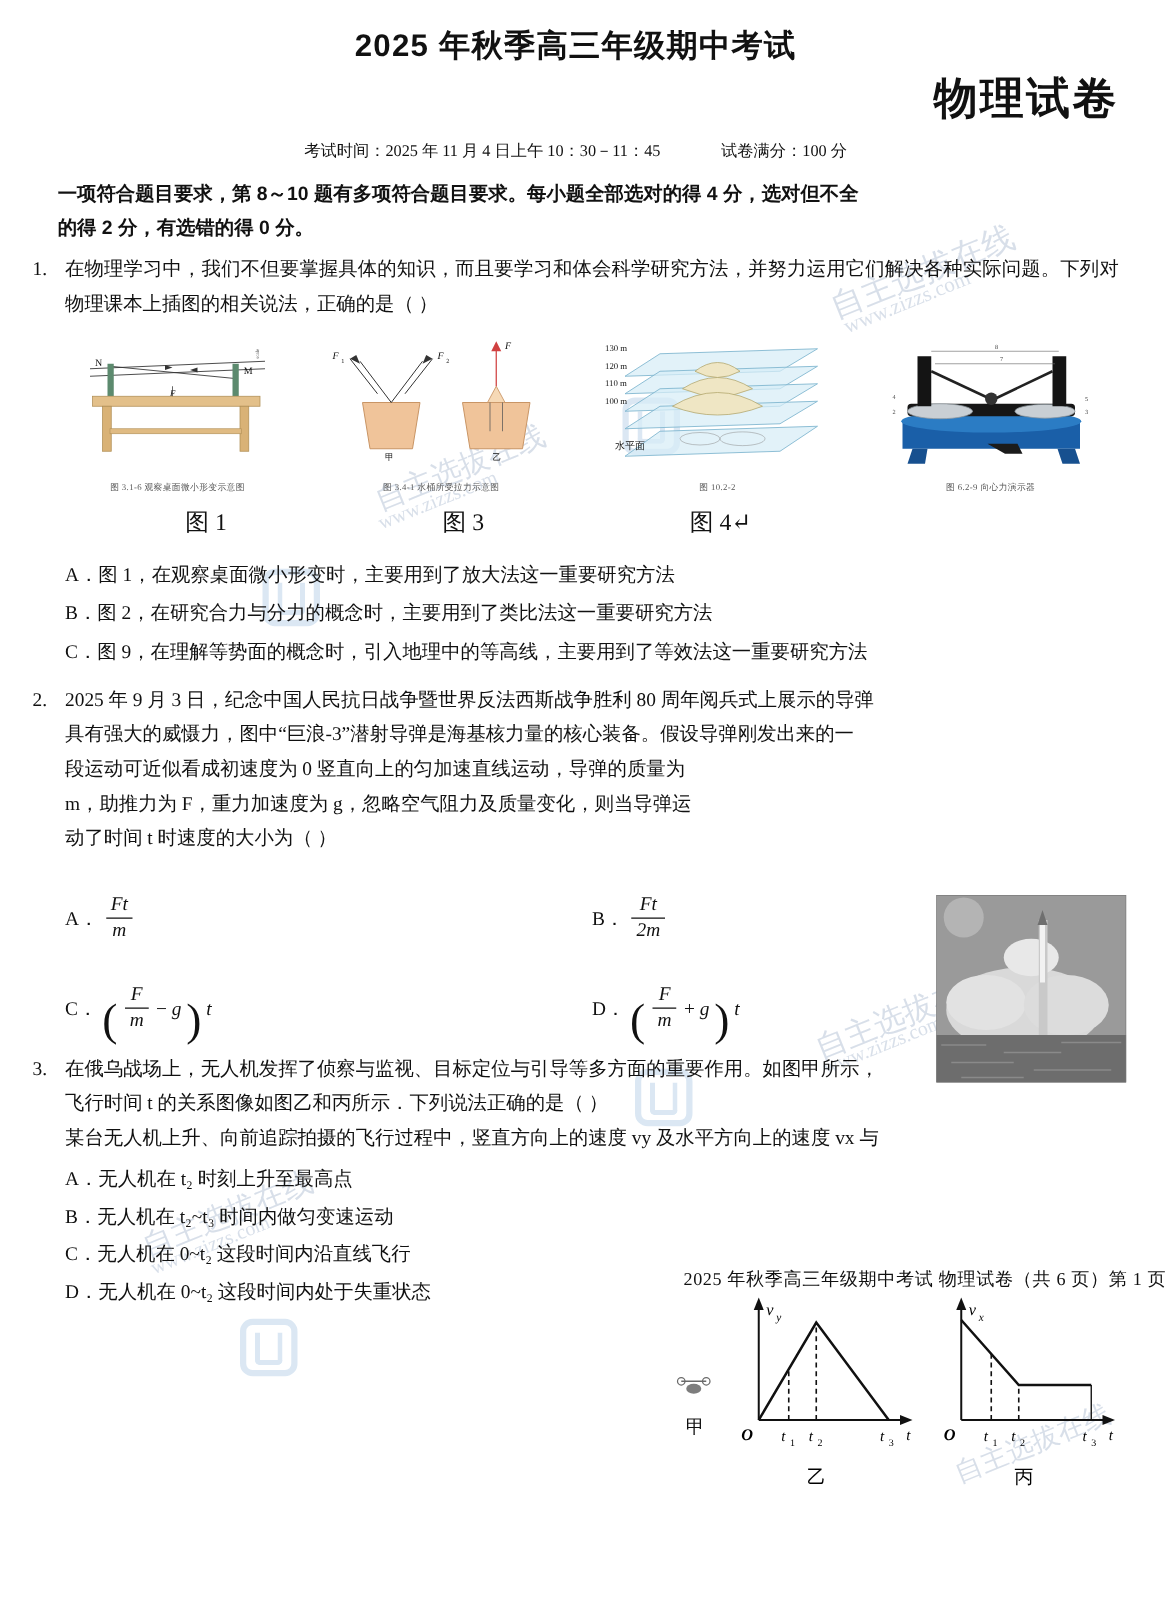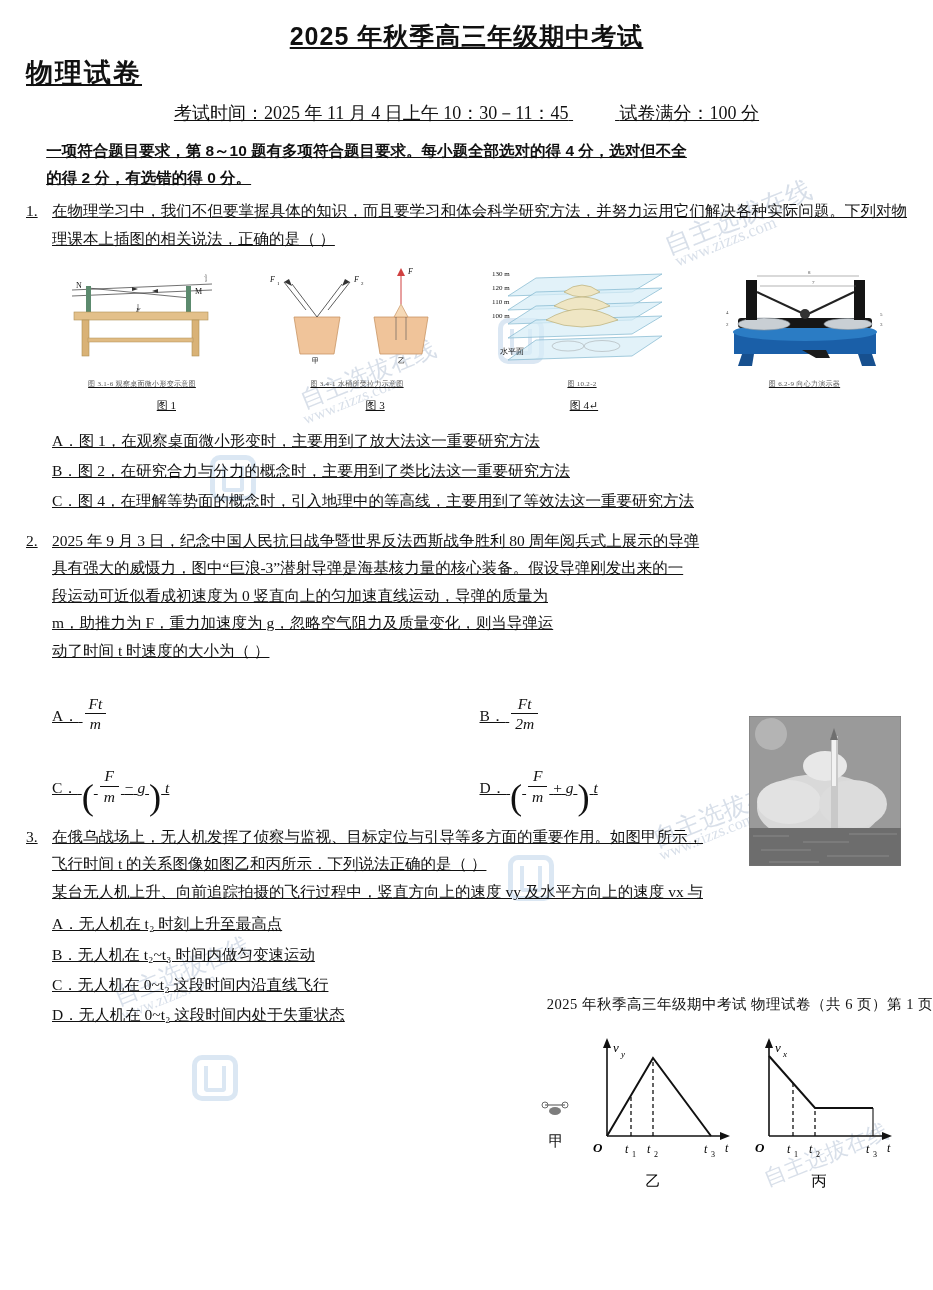--- a/index.html
+++ b/index.html
@@ -18,34 +18,34 @@
   .wm-text { color:#b9c6d8; opacity:.55; font-family:"Liberation Serif",serif; white-space:nowrap; }
   .wm-logo {
     width:46px;height:46px;border:5px solid #cfe0f0;border-radius:10px;opacity:.75;
   }
   .wm-logo:after{
     content:"";display:block;width:14px;height:22px;margin:6px auto 0;
     border:4px solid #cfe0f0;border-top:none;border-radius:0 0 4px 4px;
   }
 
   
-  .page { position:relative; z-index:2; padding:14px 26px 0 26px;text-decoration:underline; }
+  .page { position:relative; z-index:2; padding:14px 38px 0 26px; }
 
   .title1 {
     text-align:center; font-size:25px; font-weight:bold; letter-spacing:1px;
     font-family:"Liberation Sans","DejaVu Sans",sans-serif;
     margin:6px 0 2px;
   }
   .title2 {
-    text-align:left; font-size:27px; font-weight:bold; letter-spacing:2px;
+    text-align:right; font-size:35px; font-weight:bold; letter-spacing:2px;
     font-family:"Liberation Sans","DejaVu Sans",sans-serif;
     margin:2px 0 10px;
   }
   .subline {
-    text-align:center; font-size:18px; margin-bottom:12px;
+    text-align:center; font-size:13px; margin-bottom:12px;
   }
   .subline .gap { display:inline-block; width:42px; }
 
   .section-head {
     font-weight:bold; font-size:15.5px; line-height:1.75;
     font-family:"Liberation Sans","DejaVu Sans",sans-serif;
     margin-bottom:6px;
   }
   .section-head .ind { display:block; text-indent:1.3em; }
 
@@ -56,21 +56,21 @@
 
   .opts { margin-top:4px; }
   .opt { line-height:1.95; }
   .opt-2col { display:flex; }
   .opt-2col > div { width:50%; }
 
   
   .figrow { display:flex; justify-content:space-between; align-items:flex-end; margin:10px 0 2px; padding:0 10px; }
   .figcell { text-align:center; }
   .figcap-small { font-size:7px; color:#555; margin-top:2px; letter-spacing:.3px; }
-  .figlabels { display:flex; margin:6px 0 10px; padding:0 10px; font-size:11px; }
+  .figlabels { display:flex; margin:6px 0 10px; padding:0 10px; font-size:19px; }
   .figlabels > div { text-align:center; }
 
   
   .frac { display:inline-block; vertical-align:-0.55em; text-align:center; margin:0 2px; }
   .frac .num { display:block; border-bottom:1.2px solid #111; padding:0 4px 1px; line-height:1.15;margin-top:16px; }
   .frac .den { display:block; padding:1px 4px 0; line-height:1.15; }
   .paren { display:inline-block; font-size:2.35em; vertical-align:-0.42em; line-height:.6; font-family:"Liberation Serif",serif; }
   i, .it { font-style:italic; }
 
   
@@ -235,21 +235,21 @@
 
       <div class="figlabels">
         <div style="width:25%">图 1</div>
         <div style="width:25%">图 3</div>
         <div style="width:25%">图 4↵</div>
       </div>
 
       <div class="opts">
         <div class="opt">A．图 1，在观察桌面微小形变时，主要用到了放大法这一重要研究方法</div>
         <div class="opt">B．图 2，在研究合力与分力的概念时，主要用到了类比法这一重要研究方法</div>
-        <div class="opt">C．图 4，在理解等势面的概念时，引入地理中的等高线，主要用到了等效法这一重要研究方法</div>
+        <div class="opt">C．图 9，在理解等势面的概念时，引入地理中的等高线，主要用到了等效法这一重要研究方法</div>
       </div>
     </div>
   </div>
 
   <div class="q" style="margin-top:10px;">
     <div class="q-num">2.</div>
     <div class="q-body">
       <div>
         <div>2025 年 9 月 3 日，纪念中国人民抗日战争暨世界反法西斯战争胜利 80 周年阅兵式上展示的导弹</div>
         <div>具有强大的威慑力，图中“巨浪-3”潜射导弹是海基核力量的核心装备。假设导弹刚发出来的一</div>

